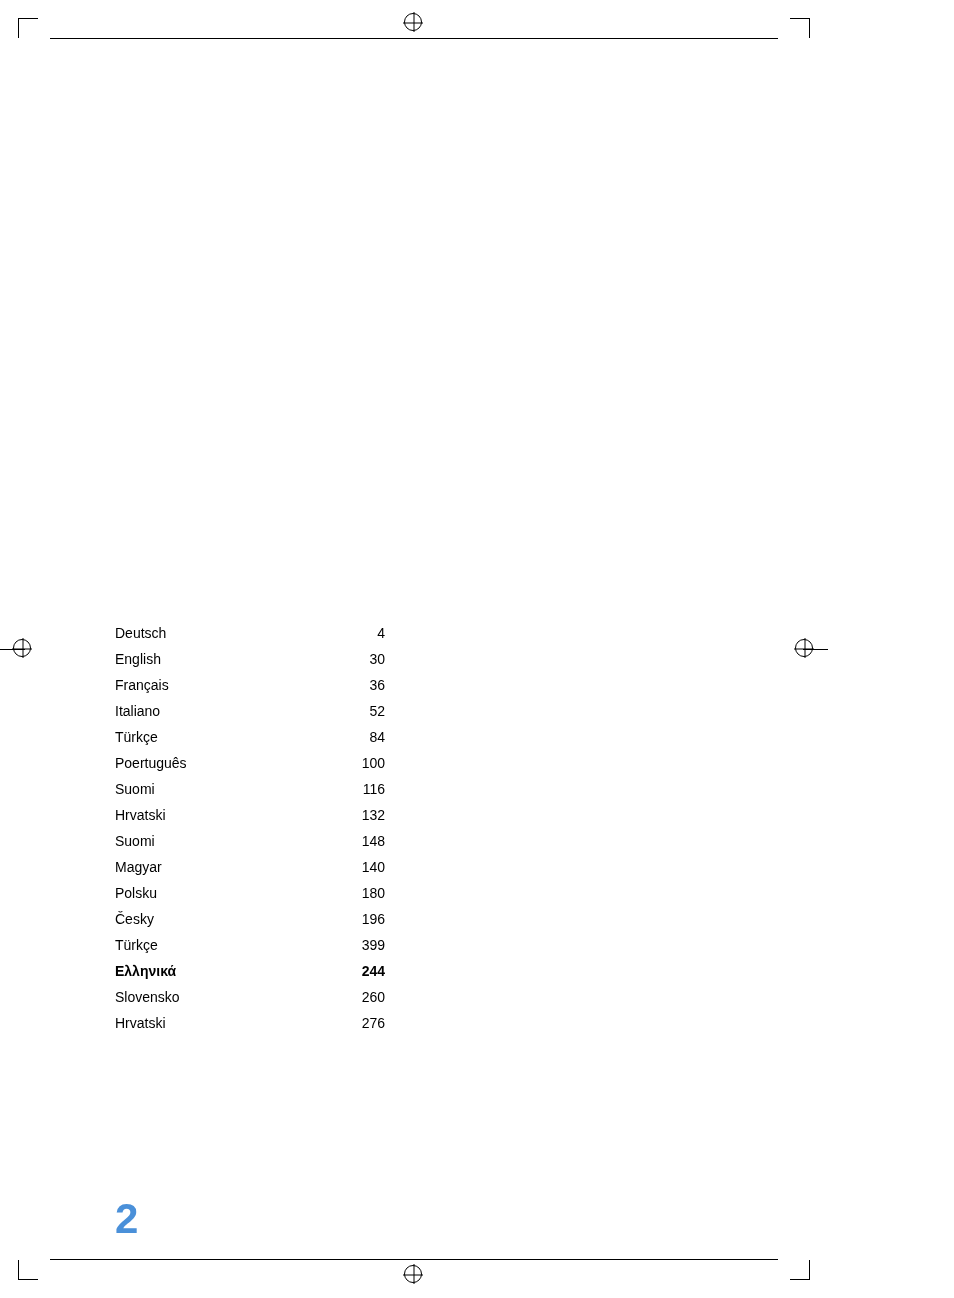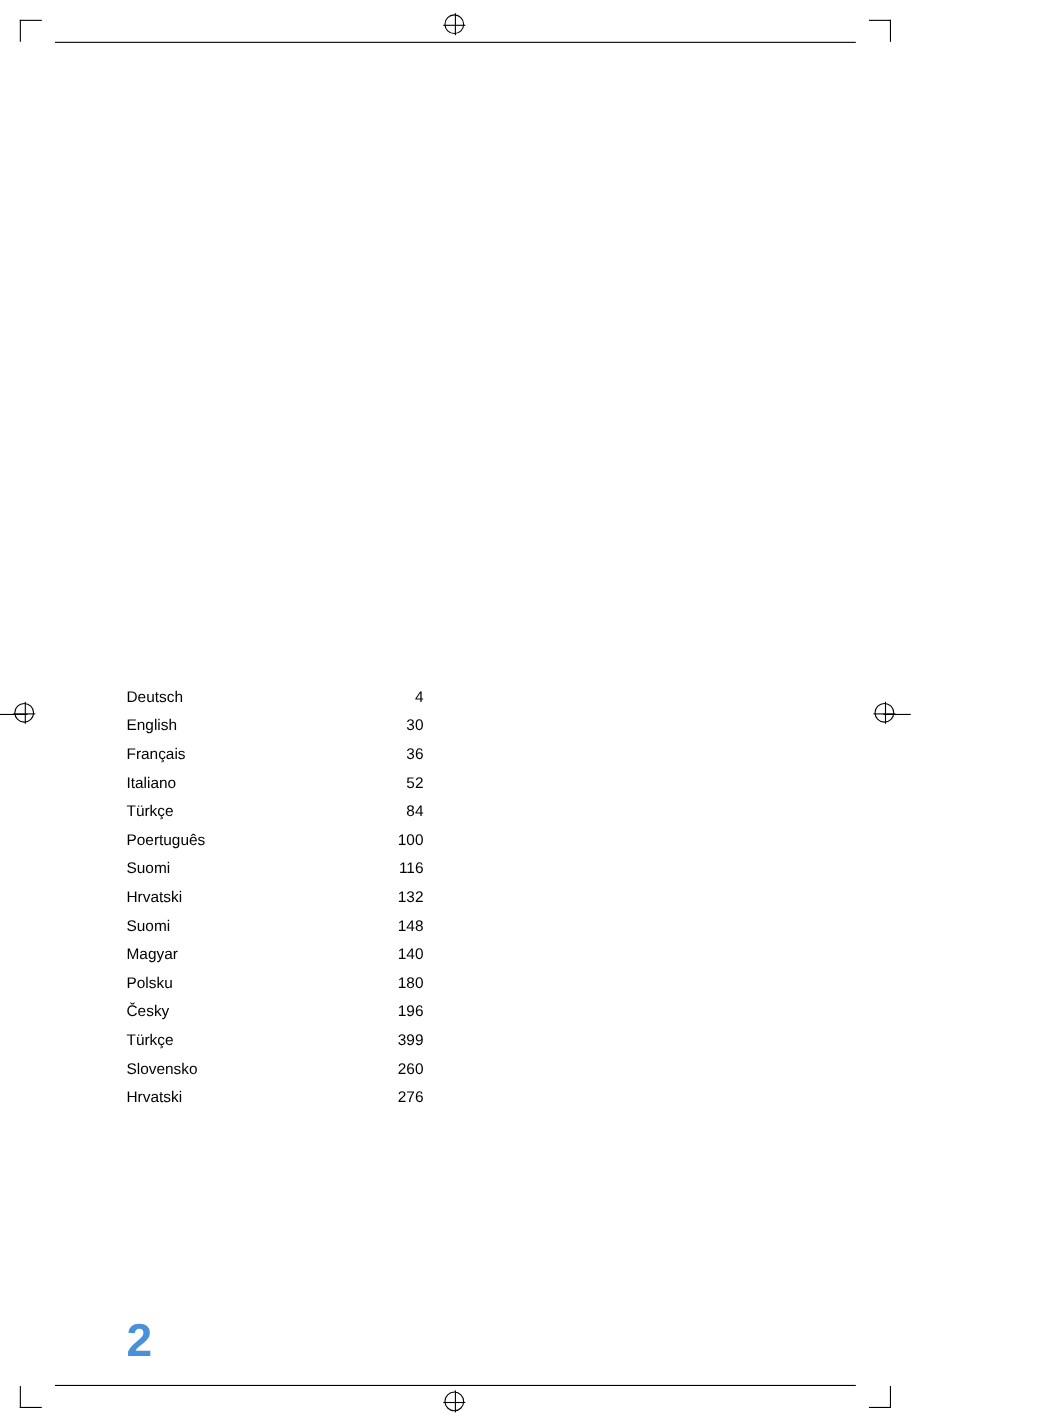--- a/index.html
+++ b/index.html
@@ -341,20 +341,24 @@
             <td>180</td>
           </tr>
           <tr>
             <td>Česky</td>
             <td>196</td>
           </tr>
           <tr>
             <td>Türkçe</td>
             <td>399</td>
           </tr>
+          <tr class="toc-row-bold">
+            <td>Ελληνικά</td>
+            <td>244</td>
+          </tr>
           <tr>
             <td>Slovensko</td>
             <td>260</td>
           </tr>
           <tr>
             <td>Hrvatski</td>
             <td>276</td>
           </tr>
         </tbody>
     </table>

